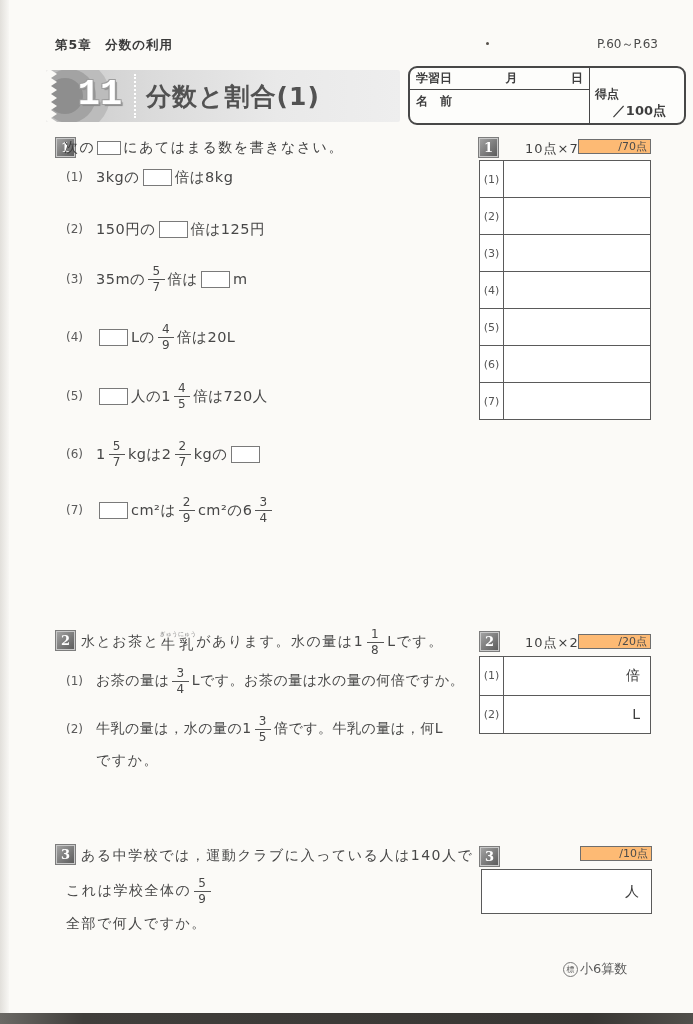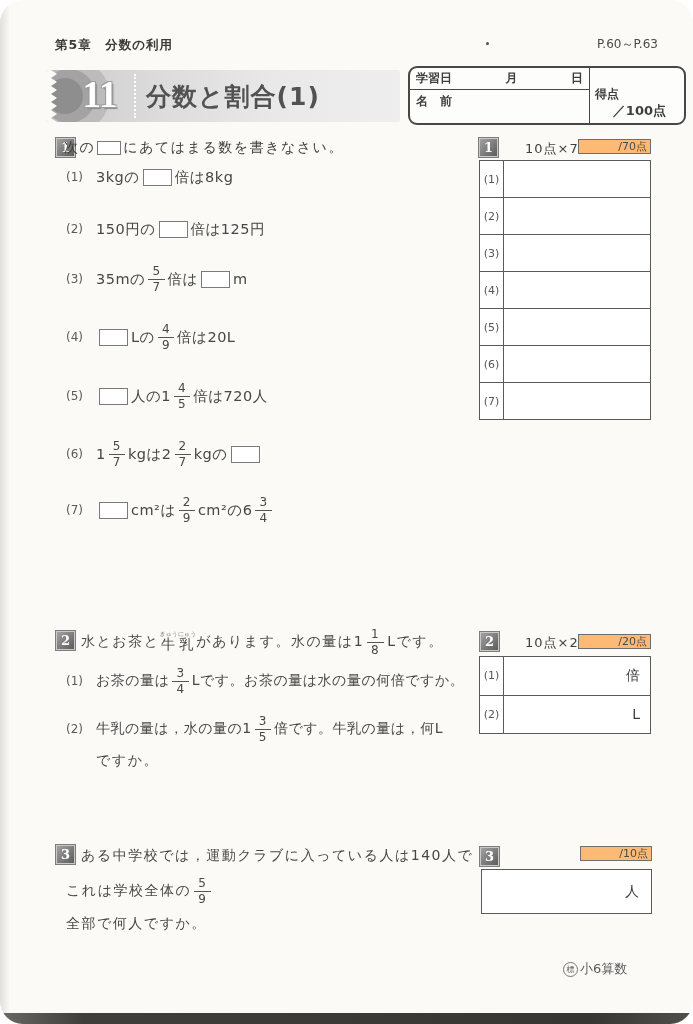--- a/index.html
+++ b/index.html
@@ -1,28 +1,28 @@
 <!DOCTYPE html>
 <html><head>
 <meta charset="utf-8">
 <style>
   html,body{margin:0;padding:0;}
   body{font-family:"DejaVu Sans","Liberation Sans",sans-serif;}
-  .page{position:relative;width:693px;height:1024px;background:#fbfaf7;overflow:hidden;color:#3c3c3c;border-radius:23px;}
+  .page{position:relative;width:693px;height:1024px;background:#fbfaf7;overflow:hidden;color:#3c3c3c;}
   .edge-left{position:absolute;left:0;top:0;width:9px;height:100%;background:linear-gradient(to right,#d4d1cc,#f6f5f2);opacity:.65;}
   .edge-bottom{position:absolute;left:0;bottom:0;width:100%;height:11px;background:linear-gradient(to right,#6b6965,#403e3b 12%,#383633 85%,#514f4b);}
   .dot-artifact{position:absolute;left:486px;top:42px;width:3px;height:3px;border-radius:50%;background:#55504a;}
 
   .chapter{position:absolute;left:55px;top:37px;font-size:12.5px;font-weight:bold;color:#3a3a3a;letter-spacing:1px;}
   .pagerange{position:absolute;left:597px;top:36px;font-size:12px;color:#4a4a4a;}
 
   
   .banner{position:absolute;left:46px;top:70px;width:354px;height:52px;background:linear-gradient(to right,#c9c9c9,#dbdbdb 30%,#e9e9e9 65%,#eeeeee);border-radius:2px;overflow:hidden;}
   .banner svg{position:absolute;left:0;top:0;}
-  .lesson-num{position:absolute;left:22px;top:3px;width:64px;text-align:center;font-size:37px;font-weight:bold;color:#ffffff;font-family:Liberation Serif, serif;
+  .lesson-num{position:absolute;left:22px;top:3px;width:64px;text-align:center;font-size:37px;font-weight:bold;color:#ffffff;font-family:Liberation Mono, monospace;
     text-shadow:1px 1px 0 #9d9d9d,-1px -1px 0 #9d9d9d,1px -1px 0 #9d9d9d,-1px 1px 0 #9d9d9d,2px 2px 1px #8a8a8a;}
   .banner-divider{position:absolute;left:88px;top:4px;height:44px;border-left:2px dotted #ffffff;}
   .lesson-title{position:absolute;left:100px;top:10px;font-size:25px;font-weight:bold;color:#525252;letter-spacing:1px;}
 
   
   .namebox{position:absolute;left:408px;top:66px;width:278px;height:59px;border:2px solid #474747;border-radius:9px;background:#fdfdfb;display:flex;box-sizing:border-box;}
   .nb-left{flex:1;display:flex;flex-direction:column;border-right:1.5px solid #474747;}
   .nb-row1{height:21px;display:flex;align-items:center;justify-content:space-between;padding:0 6px;font-size:12px;font-weight:bold;color:#3e3e3e;border-bottom:1.5px solid #474747;}
   .nb-row2{flex:1;padding:3px 6px;font-size:12px;font-weight:bold;color:#3e3e3e;}
   .nb-right{width:94px;position:relative;padding:18px 5px;font-size:12px;font-weight:bold;color:#3e3e3e;box-sizing:border-box;}

